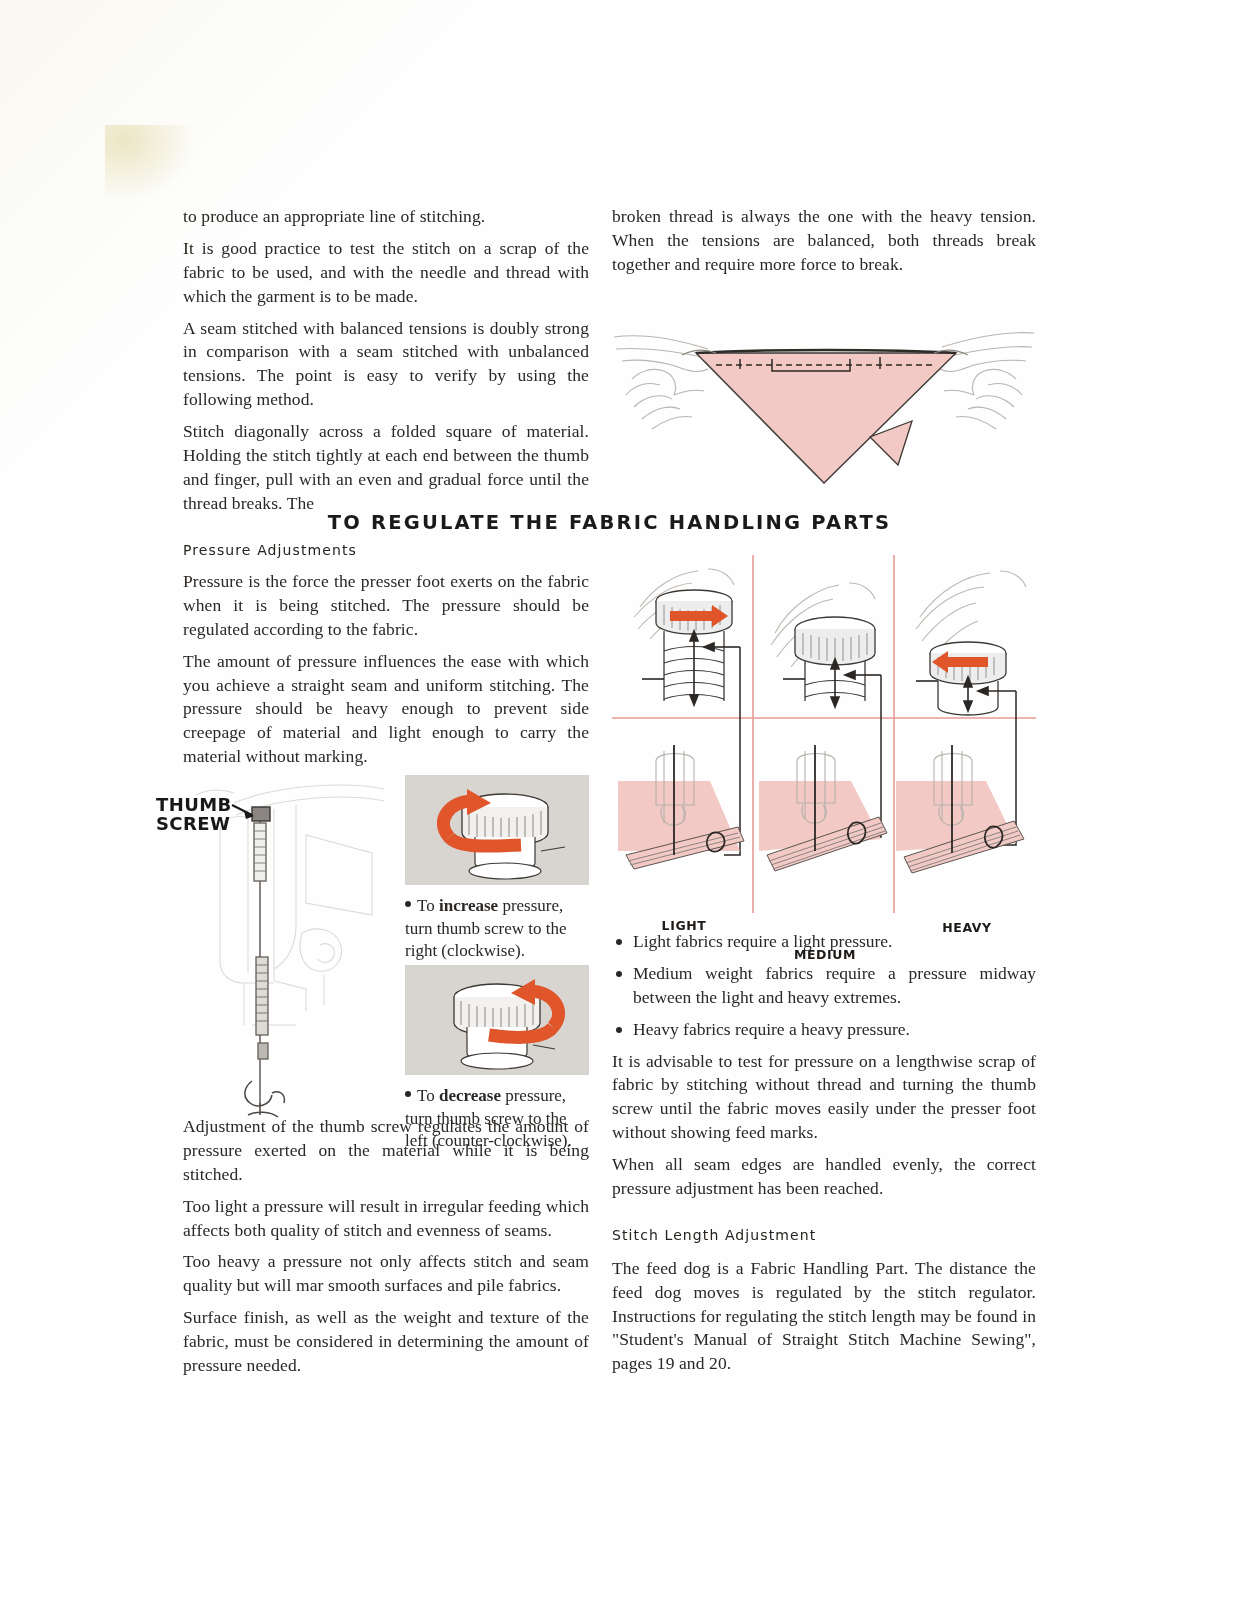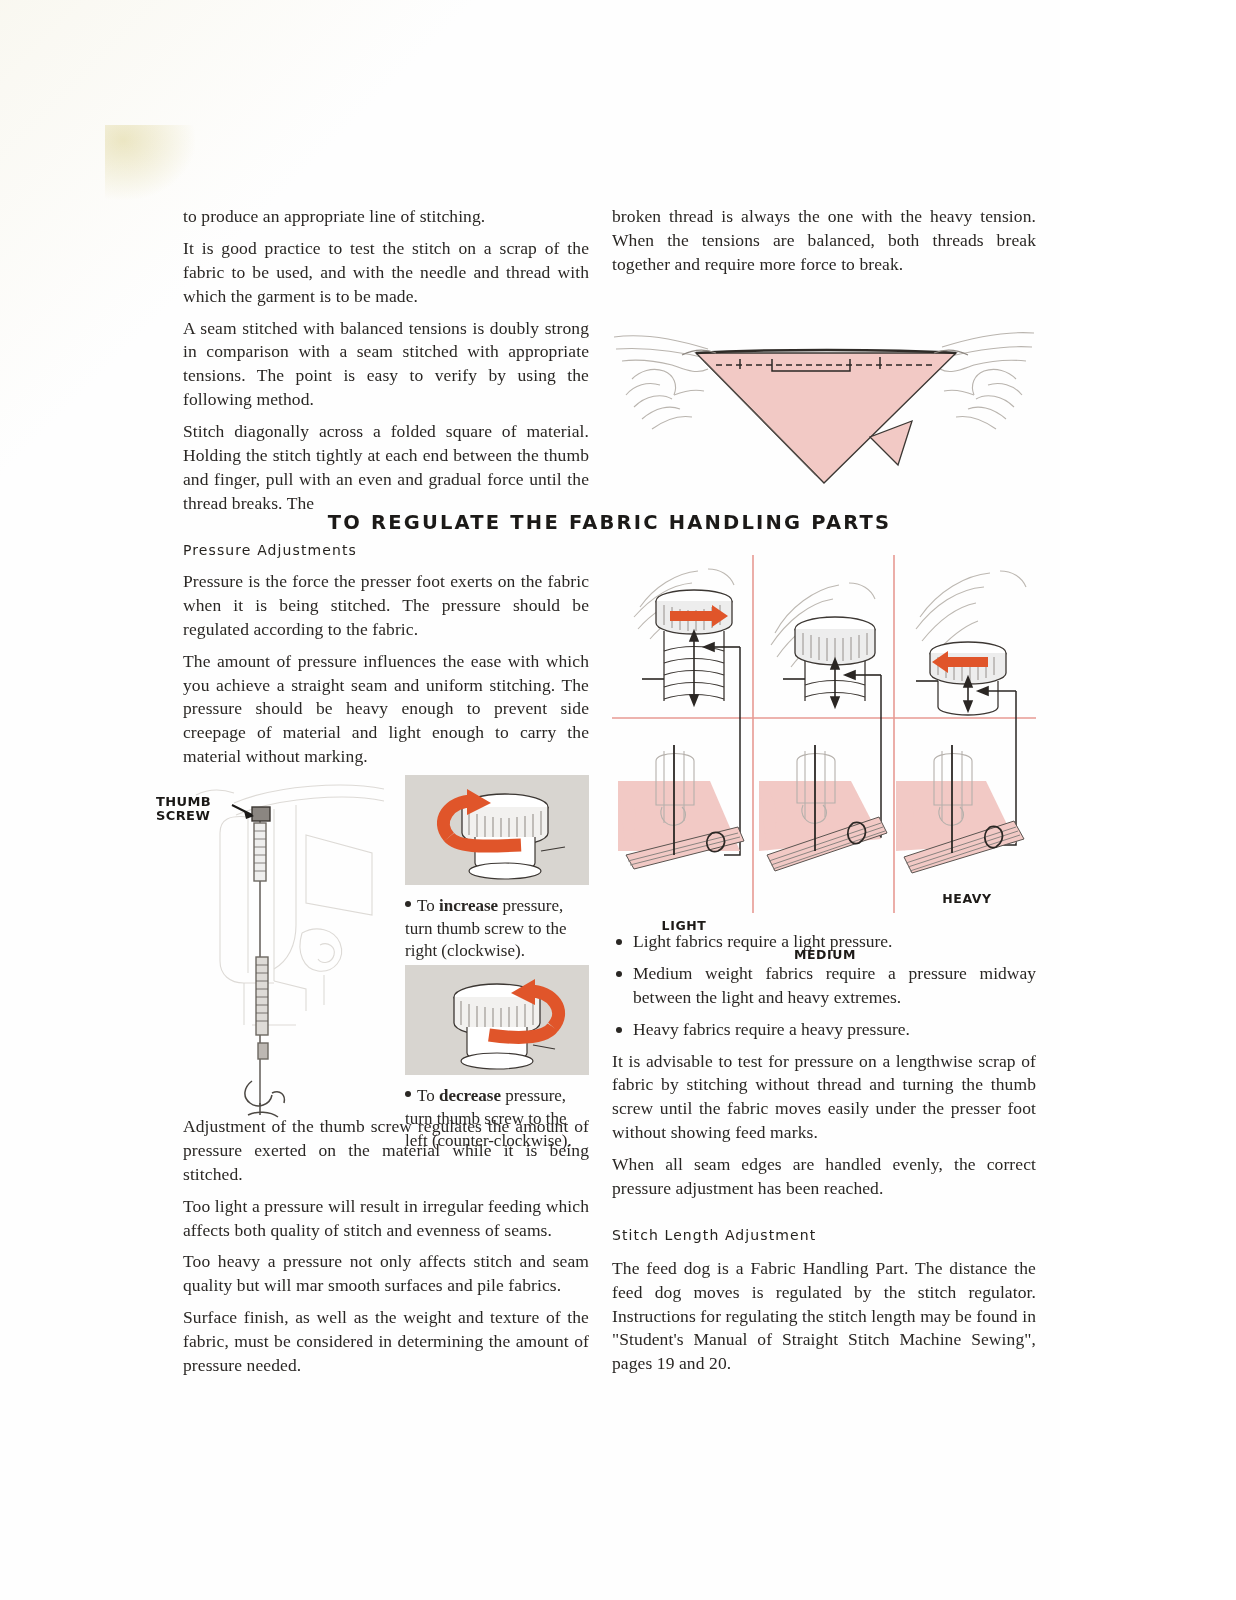--- a/index.html
+++ b/index.html
@@ -105,21 +105,21 @@
     left: 0;
     top: 306px;
     width: 853px;
   }
 
   
   .thumb-label {
     position: absolute;
     font-family: "DejaVu Sans", sans-serif;
     font-weight: bold;
-    font-size: 13px;
+    font-size: 18px;
     line-height: 1.08;
     letter-spacing: 0.4px;
     color: #1a1816;
   }
 
   
   .knob-box {
     position: absolute;
     background: #d8d5d0;
   }
@@ -163,21 +163,21 @@
 
 <div class="page">
   <div class="paper-tint"></div>
   <div class="paper-tint2"></div>
 
   <div class="content">
 
     <div class="col-left" style="top:0; height:290px;">
       <p class="body">to produce an appropriate line of stitching.</p>
       <p class="body">It is good practice to test the stitch on a scrap of the fabric to be used, and with the needle and thread with which the garment is to be made.</p>
-      <p class="body">A seam stitched with balanced tensions is doubly strong in comparison with a seam stitched with appropriate tensions. The point is easy to verify by using the following method.</p>
+      <p class="body">A seam stitched with balanced tensions is doubly strong in comparison with a seam stitched with unbalanced tensions. The point is easy to verify by using the following method.</p>
       <p class="body">Stitch diagonally across a folded square of material. Holding the stitch tightly at each end between the thumb and finger, pull with an even and gradual force until the thread breaks. The</p>
     </div>
 
     <div class="col-right" style="top:0; height:95px;">
       <p class="body">broken thread is always the one with the heavy tension. When the tensions are balanced, both threads break together and require more force to break.</p>
     </div>
 
     <div class="fig-fold">
       <svg width="424" height="178" viewBox="0 0 424 178">
 
@@ -410,21 +410,21 @@
               <path d="M46,252 C42,262 50,272 60,270 C70,268 72,258 66,252"></path>
             </g>
             <line x1="58" y1="190" x2="58" y2="298" stroke="#2b2724" stroke-width="1.8"></line>
             <path d="M96,272 C108,268 114,284 102,292 C92,296 86,280 96,272" stroke="#2b2724" stroke-width="1.8" fill="none"></path>
           </g>
         </g>
       </svg>
 
       <div class="panel-label" style="left:22px; top:363px; width:100px;">LIGHT</div>
       <div class="panel-label" style="left:158px; top:348px; width:110px;margin-top:44px;">MEDIUM</div>
-      <div class="panel-label" style="left:305px; top:336px; width:100px;">HEAVY</div>
+      <div class="panel-label" style="left:305px; top:365px; width:100px;">HEAVY</div>
     </div>
 
     <div class="col-right" style="top:725px;">
       <div class="bullet-item">
         <span class="dot"></span>
         <span>Light fabrics require a light pressure.</span>
       </div>
       <div class="bullet-item">
         <span class="dot"></span>
         <span>Medium weight fabrics require a pressure midway between the light and heavy extremes.</span>

